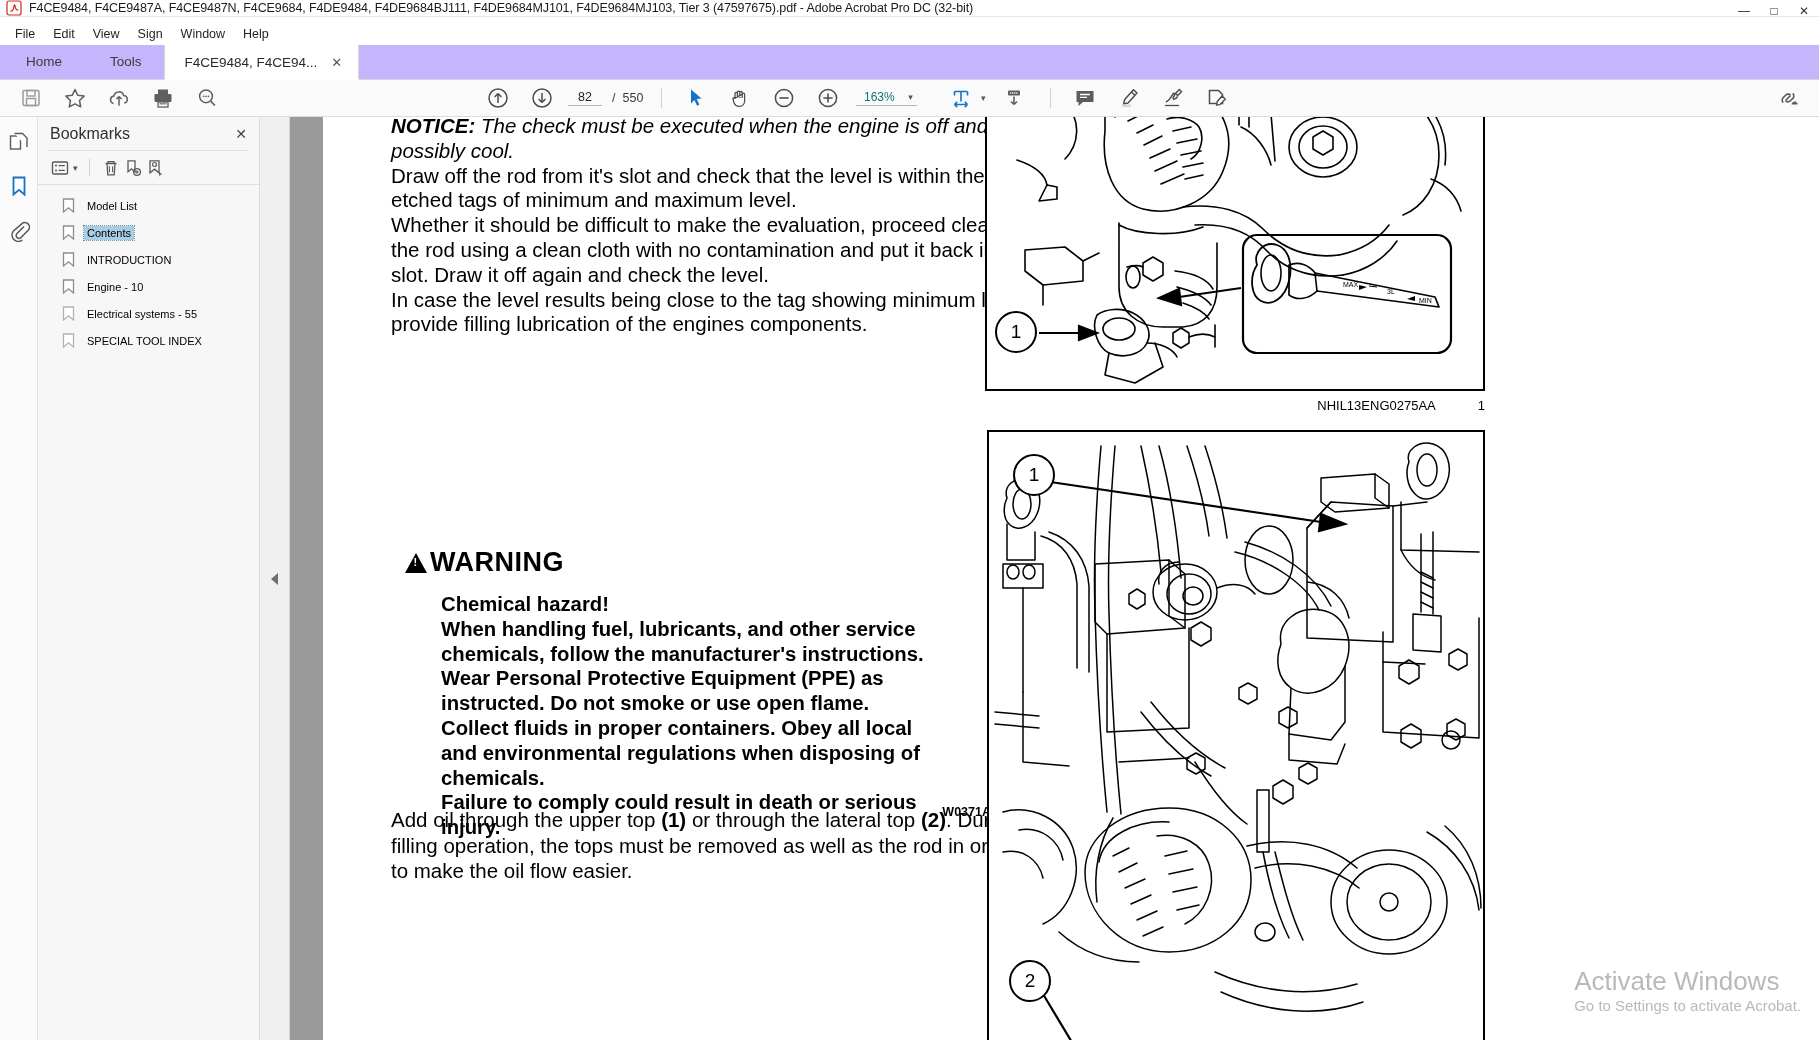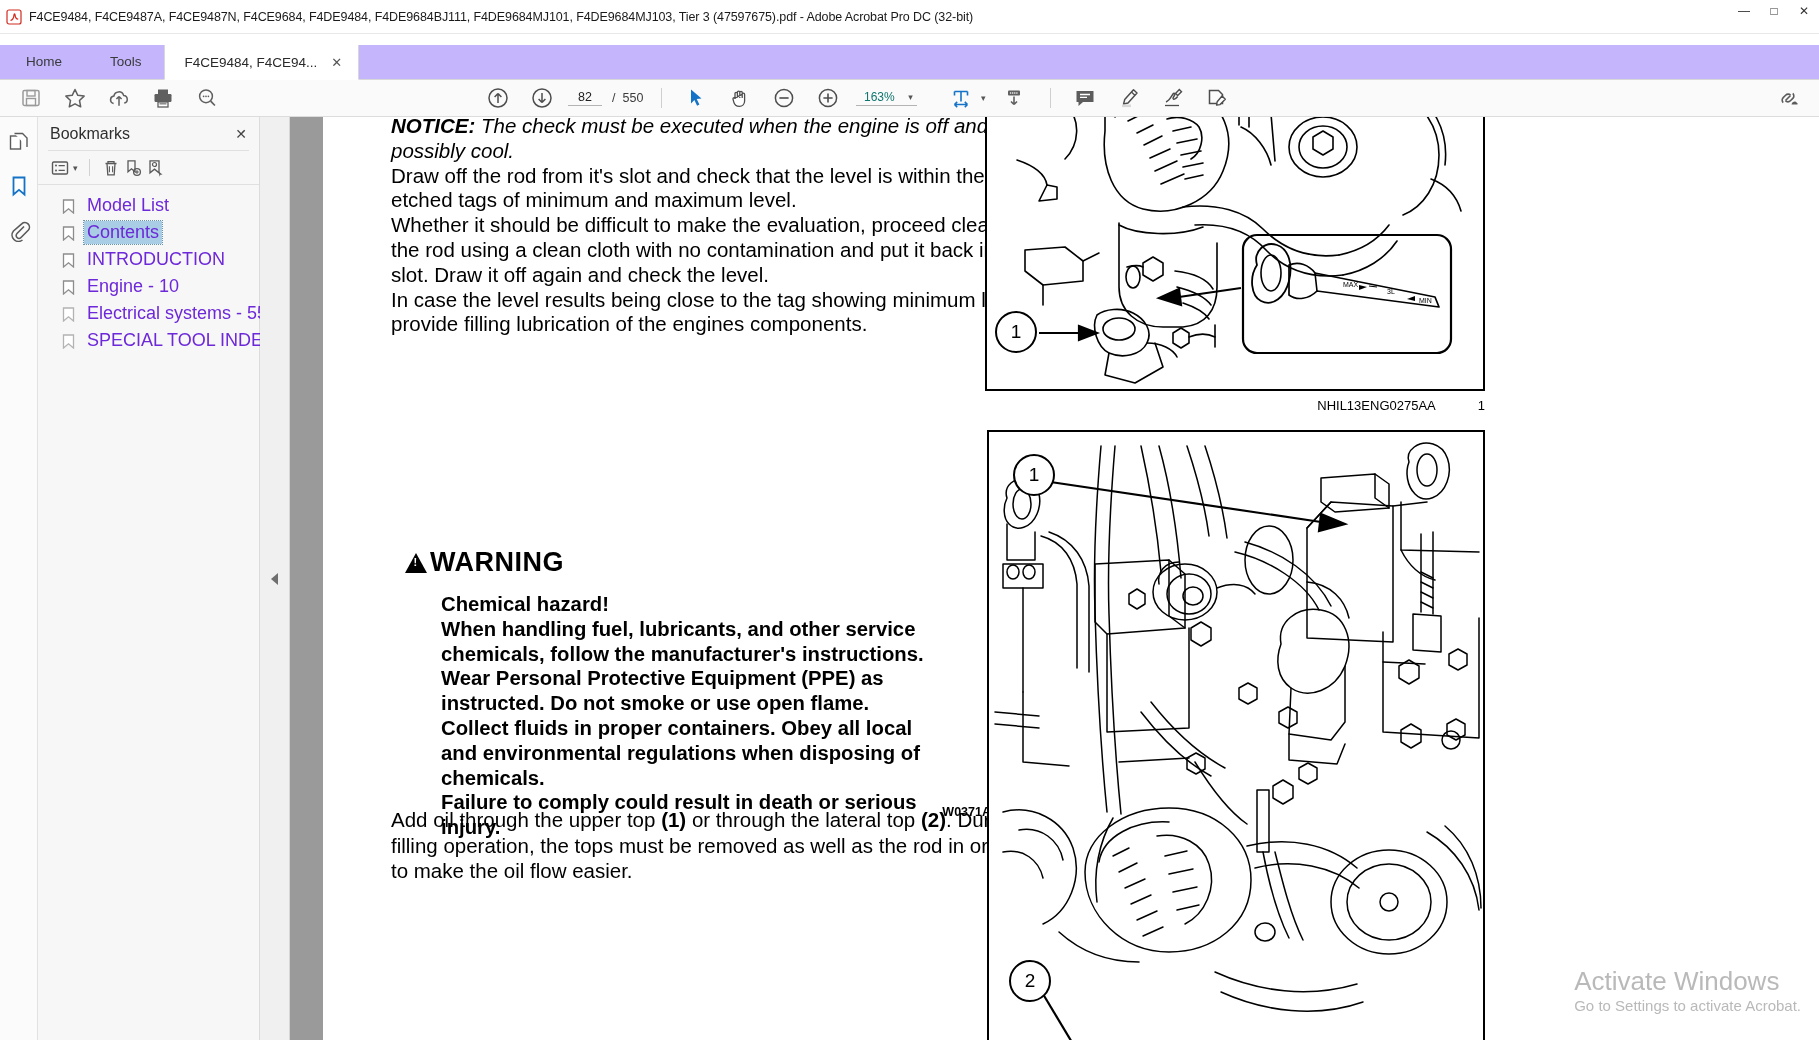--- a/index.html
+++ b/index.html
@@ -6,21 +6,21 @@
   html, body {
     width: 1819px; height: 1040px;
     font-family: "Liberation Sans", sans-serif;
     background: #ffffff;
     overflow: hidden;
   }
   #app { position: relative; width: 1819px; height: 1040px; }
 
   
   .titlebar {
-    position: absolute; top: 0; left: 0; width: 1819px; height: 34px;
+    position: absolute; top: 0; left: 0; width: 1819px; height: 17px;
     background: #ffffff; border-bottom: 1px solid #e8e8e8;
     display: flex; align-items: center;
   }
   .titlebar .acro-logo {
     width: 16px; height: 16px; margin-left: 6px; margin-right: 7px;
     position: relative; flex: 0 0 auto;
   }
   .titlebar .acro-logo svg { display:block; }
   .titlebar .ttl {
     font-size: 12.5px; color: #1a1a1a; white-space: nowrap;
@@ -120,21 +120,21 @@
   .bmdiv { height:1px; background:#e0e0e0; margin: 0 10px; }
   .bmtools {
     height: 33px; display: flex; align-items: center; padding-left: 12px; gap: 2px;
   }
   .bmtools .bi { width: 20px; height: 20px; display:block; }
   .bmtools .vsep { width:1px; height:17px; background:#d2d2d2; margin: 0 9px; }
   .bmdiv2 { height:1px; background:#e0e0e0; margin: 0 0 4px 0; }
   .bmlist { padding-top: 3px; }
   .bmitem {
     display: flex; align-items: center; height: 27px; padding-left: 24px;
-    font-size: 18px; color: #6d28d9; cursor: default;
+    font-size: 11px; color: #000000; cursor: default;
   }
   .bmitem .bmark { width: 13px; height: 15px; margin-right: 12px; flex:0 0 auto;}
   .bmitem .lbl { white-space: nowrap; }
   .bmitem.selected .lbl {
     background: #a8cde4; outline: 1px dotted #6a93ac; padding: 1px 3px;
     margin-left: -3px;
   }
 
   
   .collapse {
@@ -240,20 +240,28 @@
       </svg>
     </span>
     <span class="ttl">F4CE9484, F4CE9487A, F4CE9487N, F4CE9684, F4DE9484, F4DE9684BJ111, F4DE9684MJ101, F4DE9684MJ103, Tier 3 (47597675).pdf - Adobe Acrobat Pro DC (32-bit)</span>
     <div class="wincontrols">
       <span>—</span>
       <span>□</span>
       <span>✕</span>
     </div>
   </div>
 
+  <div class="menubar">
+    <span class="mi">File</span>
+    <span class="mi">Edit</span>
+    <span class="mi">View</span>
+    <span class="mi">Sign</span>
+    <span class="mi">Window</span>
+    <span class="mi">Help</span>
+  </div>
 
   <div class="tabstrip">
     <div class="tab home">
       <span>Home</span>
     </div>
     <div class="tab">
       <span>Tools</span>
     </div>
     <div class="tab doc">
       <span>F4CE9484, F4CE94...</span>

